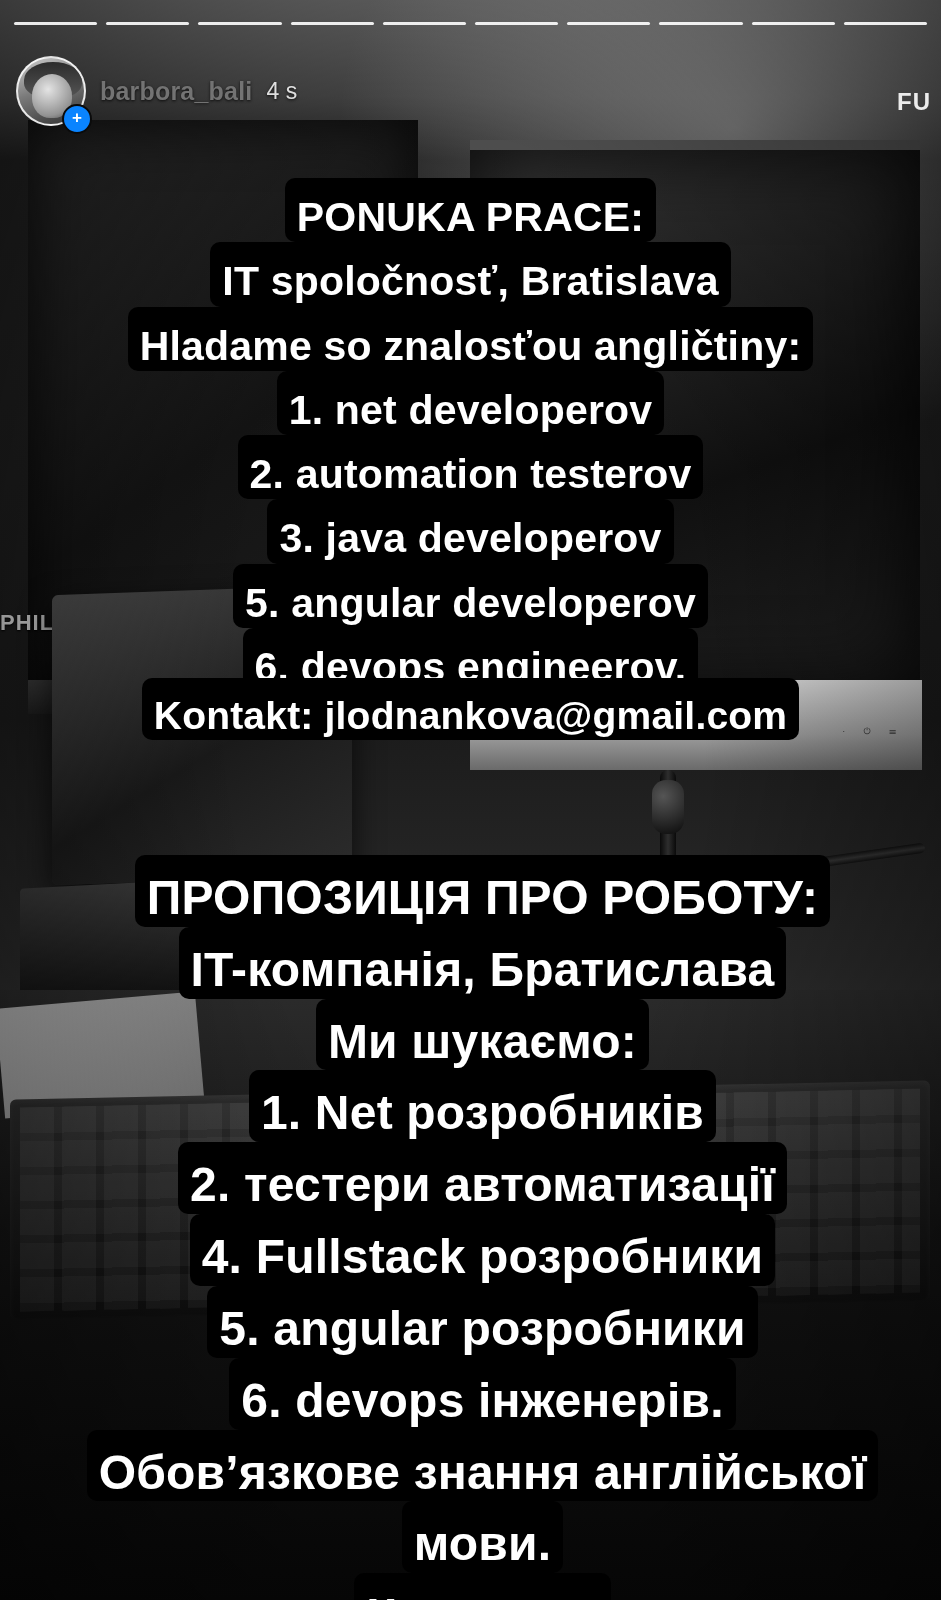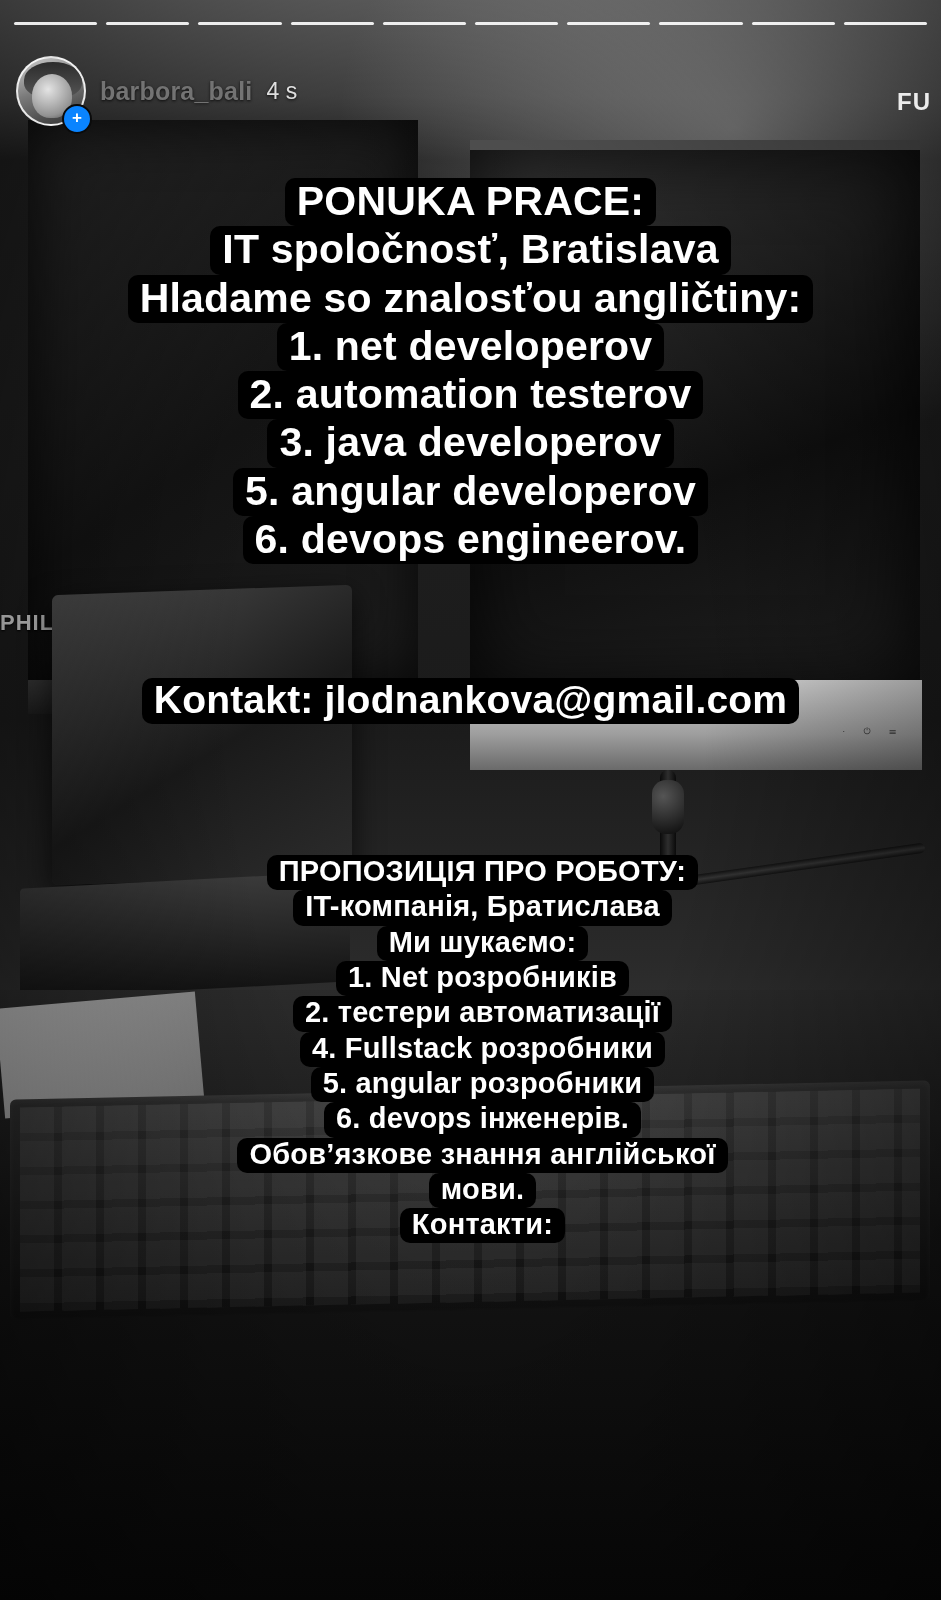--- a/index.html
+++ b/index.html
@@ -224,28 +224,28 @@
     display: block;
     text-align: center;
     margin: 0;
     padding: 0;
   }
   .line span {
     display: inline-block;
     background: #000;
     color: #fff;
     font-weight: bold;
-    padding: 1px 12px 3px 12px;
+    padding: 17px 12px 3px 12px;
     border-radius: 10px;
     line-height: 1.08;
     letter-spacing: .2px;
   }
   .sk-line span { font-size: 41px; }
   .contact-line span { font-size: 39px; }
-  .ua-line span { font-size: 29px; margin-left: 24px; }
+  .ua-line span { font-size: 48px; margin-left: 24px; }
 </style>
 </head>
 <body>
 
 <div id="story">
 
   <div class="bg"></div>
   <div class="mon-left"></div>
   <div class="mon-right"></div>
   <div class="mon-right-base">

